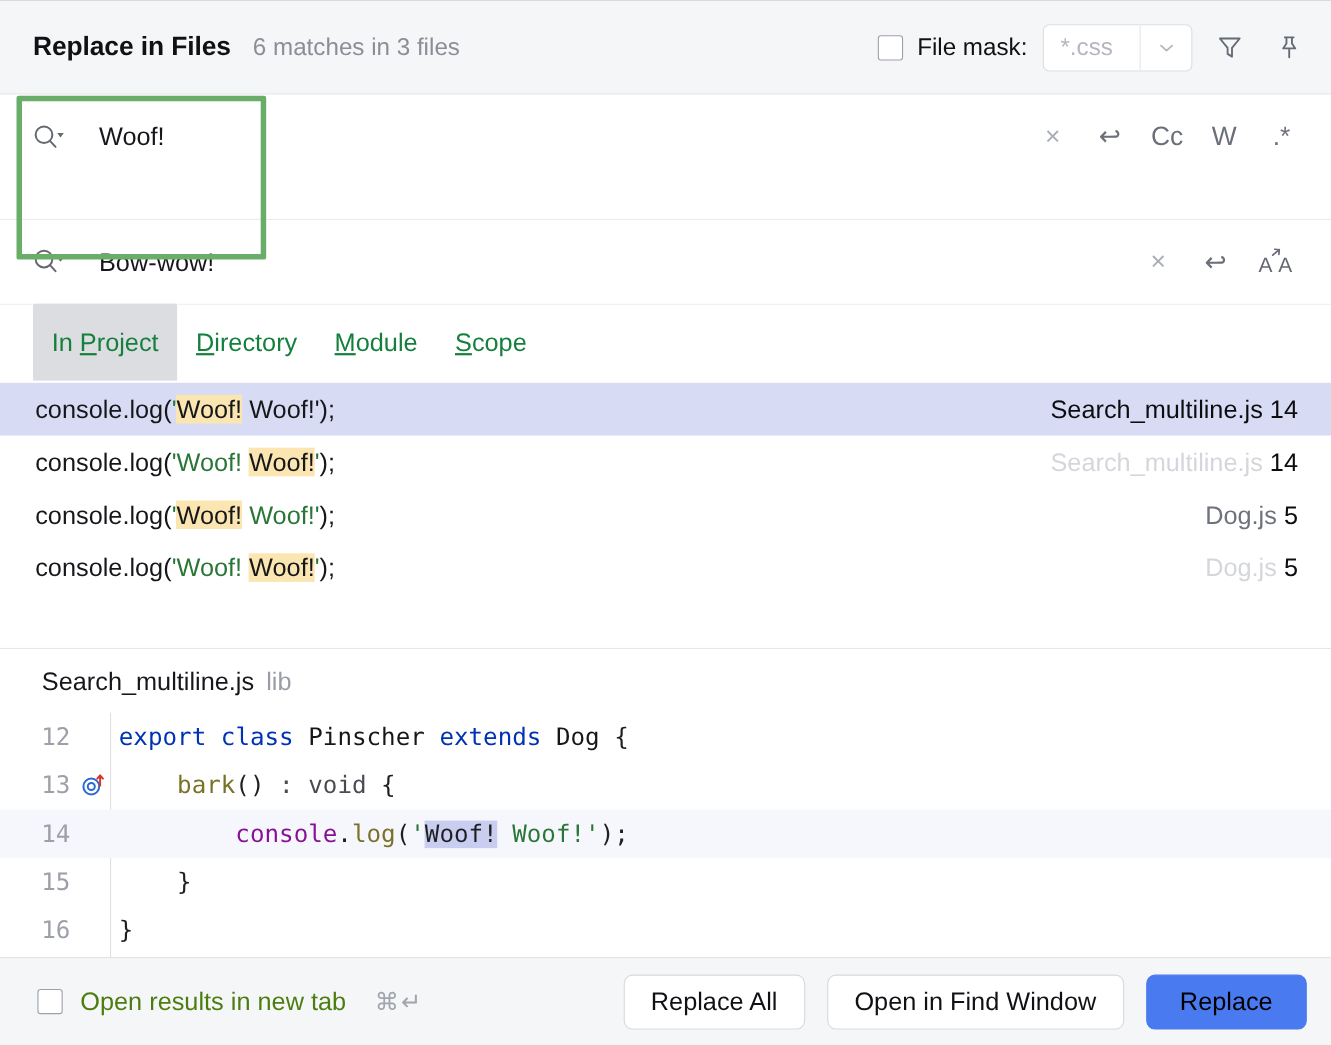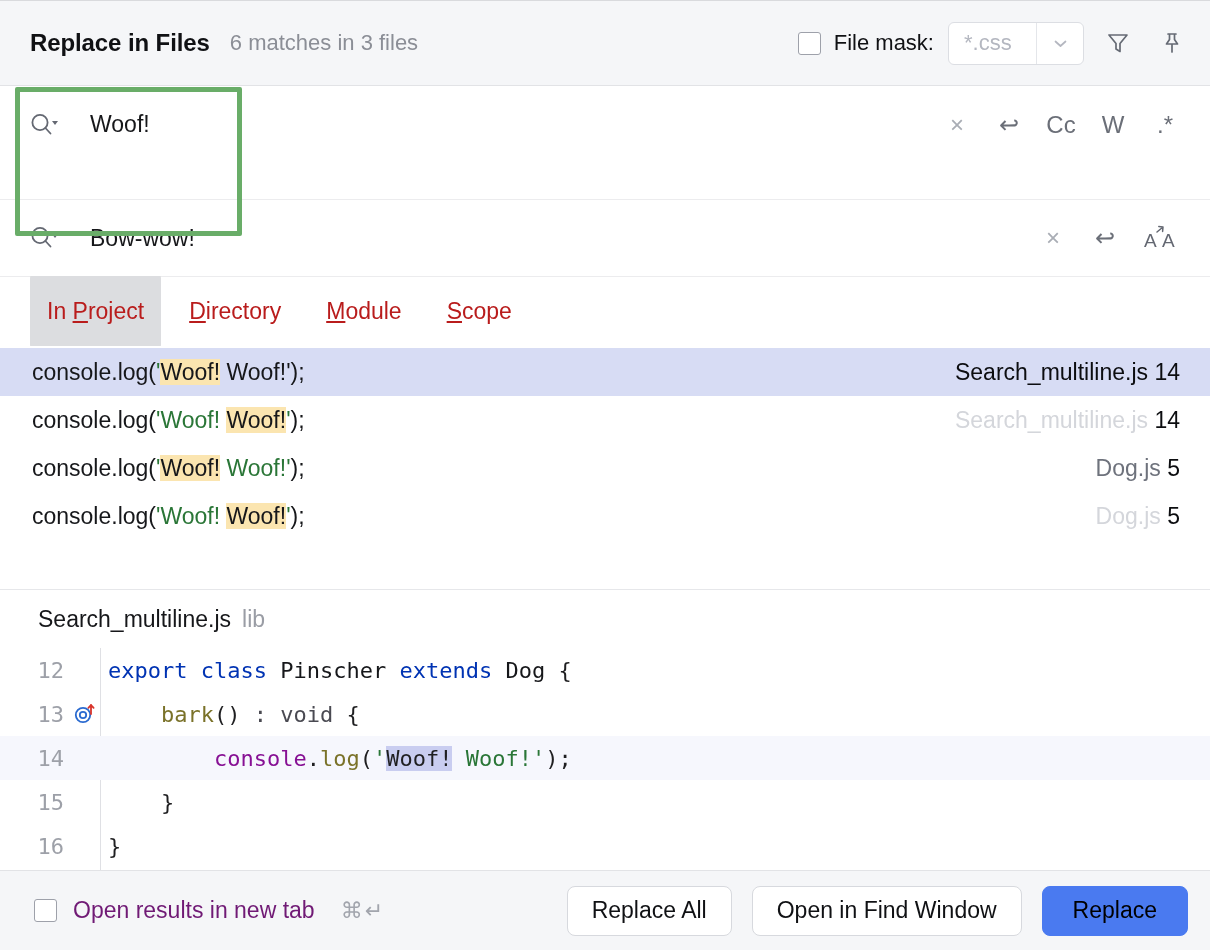--- a/index.html
+++ b/index.html
@@ -58,22 +58,22 @@
   .act.dim { color: #a9adb5; }
 
   .green-box {
     position: absolute; left: 15px; top: 86px; width: 227px; height: 149px;
     border: 5px solid #69ad68; border-radius: 2px; pointer-events: none; z-index: 5;
   }
 
   
   .scope-row { height: 70px; flex: 0 0 70px; display: flex; align-items: center;
                padding-left: 30px; background: #fff; border-top: 1px solid #ececee; }
-  .scope-tab { font-size: 23px; color: #b91c1c; padding: 26px 17px; border-radius: 6px;
-               margin-right: 11px; white-space: nowrap; }
+  .scope-tab { font-size: 23px; color: #15803d; padding: 26px 17px; border-radius: 6px;
+               margin-right: 0; white-space: nowrap; }
   .scope-tab.active { background: #dcdde0; }
   .mn { text-decoration: underline; }
 
   
   .results { flex: 0 0 243px; background: #fff; padding-top: 2px; }
   .res-row { height: 48px; display: flex; align-items: center;
              padding: 0 30px 0 32px; font-size: 23px; }
   .res-row.sel { background: #d7dcf4; }
   .res-code { white-space: pre; color: #16171a; }
   .res-code .str { color: #2a7637; }
@@ -105,21 +105,21 @@
   .fn  { color: #7a7229; }
   .obj { color: #871094; }
   .typ { color: #4a4a52; }
   .str2 { color: #2a7637; }
   .selhl { background: #c9cdf0; }
 
   
   .bottom { height: 80px; flex: 0 0 80px; background: #f5f6f8;
             border-top: 1px solid #e2e3e6; display: flex; align-items: center;
             padding: 0 22px 0 34px; }
-  .bcb-label { font-size: 23px; margin-left: 16px; color: #701a75; }
+  .bcb-label { font-size: 23px; margin-left: 16px; color: #4d7c0f; }
   .shortcut { margin-left: 26px; font-size: 22px; color: #a2a5ad; letter-spacing: 2px; }
   .btns { margin-left: auto; display: flex; align-items: center; gap: 20px; }
   .btn { height: 50px; border-radius: 8px; border: 1.4px solid #d7d9de; background: #fff;
          font-size: 23px; color: #101114; display: flex; align-items: center;
          justify-content: center; padding: 0 24px; white-space: nowrap; }
   .btn.primary { background: #4a7af0; border-color: #4a7af0; color: #000000; padding: 0 30px; }
 </style>
 </head>
 <body>
 

